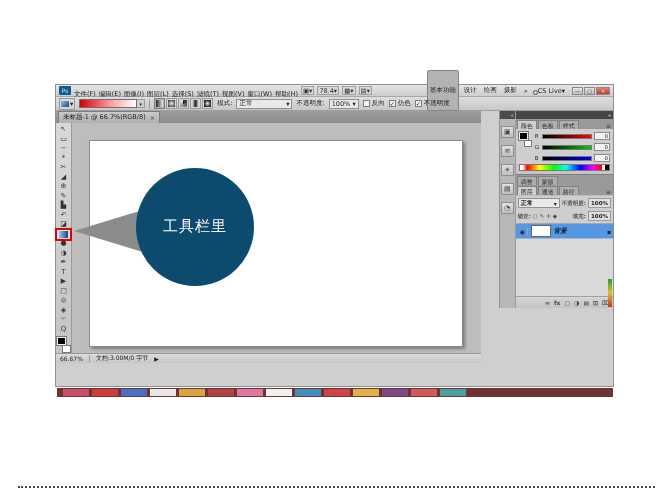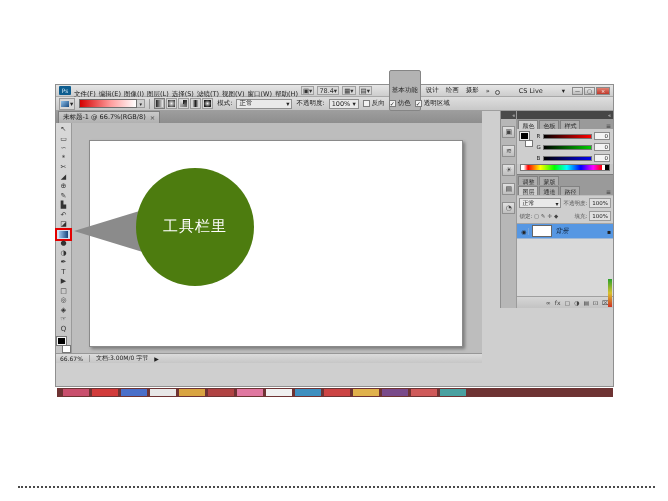--- a/index.html
+++ b/index.html
@@ -15,21 +15,21 @@
   .menubar { height:12px; display:flex; align-items:center; gap:3px; padding:0 3px;
              background:linear-gradient(#e6e6e6,#cdcdcd); border-bottom:1px solid #a8a8a8; }
   .ps-logo { width:12px; height:9px; background:#0d5d8f; color:#cfe6f5; font-size:6px;
              display:flex; align-items:center; justify-content:center; border-radius:1px; flex:none; }
   .menu-item { white-space:nowrap; color:#1c1c1c;margin-top:8px; }
   .appbtn { display:flex; align-items:center; border:1px solid #a0a0a0; background:#d8d8d8;
             padding:0 1px; height:9px; white-space:nowrap; color:#333; }
   .ws { margin-left:auto; display:flex; align-items:center; gap:3px; }
   .ws-item { white-space:nowrap; padding:15px 2px; }
   .ws-active { background:#b3b3b3; border:1px solid #858585; border-radius:2px; }
-  .cslive { display:flex; align-items:flex-end; gap:19px; white-space:nowrap; }
+  .cslive { display:flex; align-items:flex-end; gap:0; white-space:nowrap; }
   .cs-dot { width:5px; height:5px; border:1px solid #555; border-radius:50%; display:inline-block; }
   .winbtns { display:flex; gap:1px; margin-left:4px; }
   .winbtn { width:11px; height:8px; background:linear-gradient(#e8e8e8,#bdbdbd); border:1px solid #8a8a8a;
             font-size:5px; display:flex; align-items:center; justify-content:center; }
   .winbtn.close { background:linear-gradient(#e08070,#c0392b); color:#fff; width:14px; }
 
   
   .optionsbar { height:14px; display:flex; align-items:center; gap:4px; padding:0 3px;
                 background:linear-gradient(#dedede,#c8c8c8); border-bottom:1px solid #9e9e9e; }
   .preset { display:flex; align-items:center; gap:1px; border:1px solid #9a9a9a; background:#d6d6d6; padding:1px; }
@@ -119,21 +119,21 @@
   .track-g { background:linear-gradient(90deg,#000,#0c0); }
   .track-b { background:linear-gradient(90deg,#000,#00e); }
   .srow .val { width:16px; height:8px; background:#f3f3f3; border:1px solid #8a8a8a; font-size:5.5px;
                line-height:7px; text-align:right; padding-right:1px; }
   .ramp { height:7px; margin:0 3px 3px 3px; border:1px solid #777;
           background:linear-gradient(90deg,#fff 0 3%,#f00 8%,#ff0 22%,#0f0 38%,#0ff 52%,#00f 68%,#f0f 82%,#f00 92%,#fff 92% 96%,#000 96%); }
 
   .adjustbar { height:11px; background:#9a9a9a; display:flex; align-items:flex-end; padding-left:1px;
                border-top:1px solid #7e7e7e; }
 
-  .layers-body { flex:1; background:#cecece; display:flex; flex-direction:column; border-top:1px solid #bdbdbd; }
+  .layers-body { flex:1; background:#cecece; display:flex; flex-direction:column; border-top:1px solid #bdbdbd;font-weight:bold; }
   .lrow1 { display:flex; align-items:center; gap:2px; padding:2px 2px; }
   .blend { display:flex; align-items:center; justify-content:space-between; width:42px; height:10px;
            background:#e9e9e9; border:1px solid #8f8f8f; padding:0 2px; font-size:6px; }
   .small-lab { font-size:5.5px; color:#555; white-space:nowrap; }
   .small-val { display:flex; align-items:center; gap:1px; height:10px; background:#e0e0e0;
                border:1px solid #9b9b9b; padding:0 2px; font-size:5.5px; }
   .lockrow { display:flex; align-items:center; gap:2px; padding:1px 2px 2px 2px; border-bottom:1px solid #a5a5a5; }
   .lockico { font-size:5.5px; color:#444; }
   .layer-list { flex:1; background:#d9d9d9; }
   .layer-row { height:15px; background:#5697e3; display:flex; align-items:center; gap:3px; padding:0 2px;
@@ -143,21 +143,21 @@
   .layer-name { font-size:6.5px; font-style:italic; color:#10243c; }
   .layer-lock { margin-left:auto; font-size:6px; color:#222; }
   .layers-bottom { height:12px; border-top:1px solid #a0a0a0; background:linear-gradient(#d6d6d6,#c3c3c3);
                    display:flex; align-items:center; justify-content:flex-end; gap:4px; padding:0 4px; }
   .lb-ico { font-size:6px; color:#444; }
   .rainbow-strip { position:absolute; right:1px; bottom:1px; width:4px; height:28px;
                    background:linear-gradient(#2ba12b,#d8c22f,#d03222); }
 
   
   .bubble { position:absolute; left:136px; top:168px; width:118px; height:118px; border-radius:50%;
-            background:#4d7c0f; z-index:10; display:flex; flex-direction:column; align-items:center;
+            background:#0c4a6e; z-index:10; display:flex; flex-direction:column; align-items:center;
             justify-content:center; text-align:center; }
   .bubble div { color:#fff; font-size:15px; line-height:1.55; letter-spacing:1px; }
   .bubble-tail { position:absolute; left:74px; top:209px; z-index:9; width:0; height:0;
                  border-top:22px solid transparent; border-bottom:22px solid transparent;
                  border-right:72px solid #8b8b8b; }
 
   
   .taskbar { position:absolute; left:57px; top:388px; width:556px; height:9px; background:#6e3333;
              display:flex; align-items:center; gap:3px; padding:0 6px; overflow:hidden; }
   .tb-block { width:26px; height:7px; flex:none; }
@@ -258,21 +258,21 @@
       <span class="chk">
           <span class="box"></span>
           <span>反向</span>
         </span>
       <span class="chk">
           <span class="box">✓</span>
           <span>仿色</span>
         </span>
       <span class="chk">
           <span class="box">✓</span>
-          <span>透明区域</span>
+          <span>不透明度</span>
         </span>
     </div>
 
     <div class="tabbar-row">
       <div class="left-col">
         <div class="tabbar">
           <div class="doctab">
             <span>未标题-1 @ 66.7%(RGB/8)</span>
             <span class="x">×</span>
           </div>

